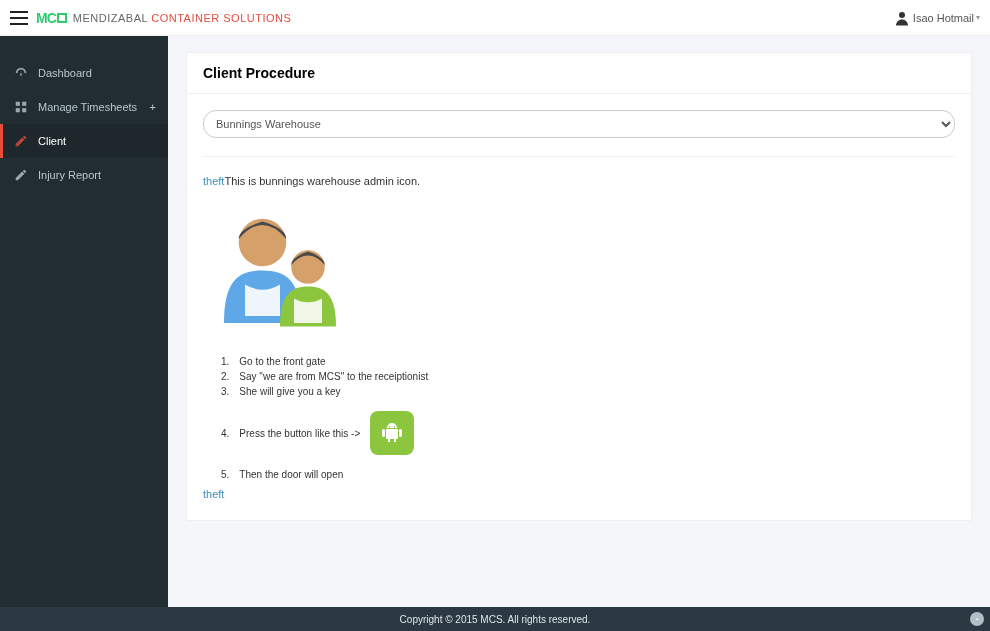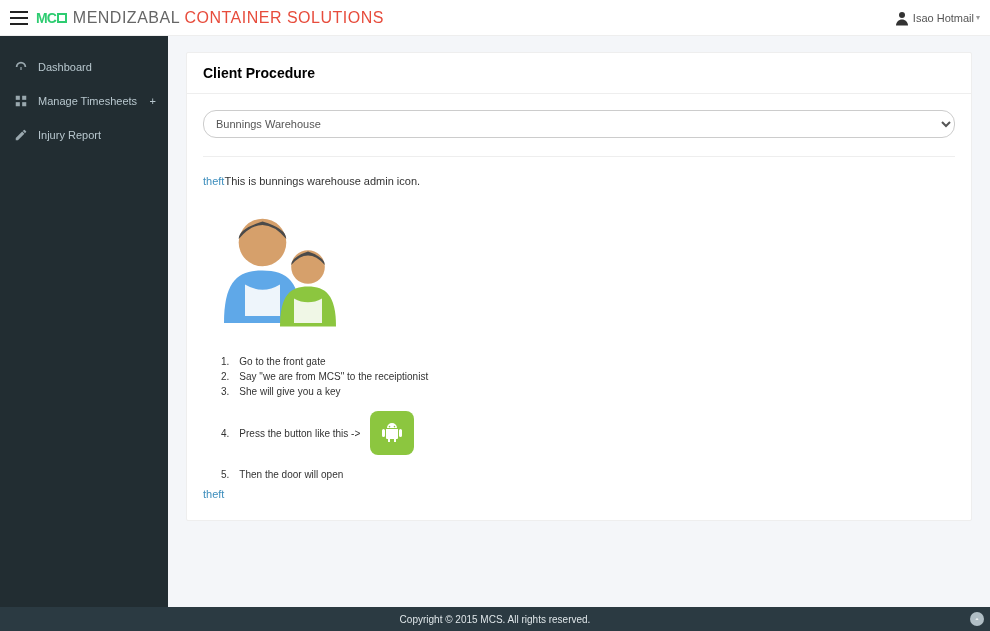--- a/index.html
+++ b/index.html
@@ -34,41 +34,41 @@
     display: inline-flex; align-items: center; gap: 0; margin-right: 6px;
   }
   .logo-glyph span {
     font-weight: 700; font-family: Arial, sans-serif;
     font-size: 14px; color: #2ecc71; letter-spacing: -1px;
   }
   .logo-glyph .sq {
     display:inline-block; width:10px; height:10px; border:2px solid #2ecc71; margin-left:1px;
   }
   .brand {
-    font-size: 16px; font-weight: 400; letter-spacing: 0.5px;
+    font-size: 11px; font-weight: 400; letter-spacing: 0.5px;
   }
   .brand .b1 { color: #666; }
   .brand .b2 { color: #e74c3c; }
   .header-spacer { flex: 1; }
   .user-block {
     display: flex; align-items: center; gap: 2px; cursor: pointer;
     color: #555; font-size: 11px;
   }
   .avatar-icon { width: 18px; height: 18px; }
   .caret-down { font-size: 8px; color: #999; }
 
   
   .sidebar {
     position: absolute;
     top: 36px; left: 0; bottom: 20px;
     width: 168px;
     background: #222d32;
     color: #b8c7ce;
   }
-  .sidebar ul { list-style: none; padding-top: 14px; }
+  .sidebar ul { list-style: none; padding-top: 20px; }
   .sidebar li {
     display: flex; align-items: center;
     padding: 10px 14px;
     font-size: 11px;
     cursor: pointer;
     position: relative;
   }
   .sidebar li .ic { width: 14px; height: 14px; margin-right: 10px; opacity: 0.8; }
   .sidebar li.active {
     background: #1e282c;
@@ -195,20 +195,26 @@
     <li>
       <svg class="ic" viewBox="0 0 24 24">
         <rect x="3" y="3" width="7" height="7" fill="#b8c7ce"></rect>
           <rect x="14" y="3" width="7" height="7" fill="#b8c7ce"></rect>
         <rect x="3" y="14" width="7" height="7" fill="#b8c7ce"></rect>
           <rect x="14" y="14" width="7" height="7" fill="#b8c7ce"></rect>
       </svg>
       <span>Manage Timesheets</span>
       <span class="plus">+</span>
     </li>
+    <li class="active">
+      <svg class="ic" viewBox="0 0 24 24">
+          <path fill="#e74c3c" d="M3 17.25V21h3.75L17.81 9.94l-3.75-3.75L3 17.25zM20.71 7.04a1 1 0 000-1.41l-2.34-2.34a1 1 0 00-1.41 0l-1.83 1.83 3.75 3.75 1.83-1.83z"></path>
+        </svg>
+      <span>Client</span>
+    </li>
     <li>
       <svg class="ic" viewBox="0 0 24 24">
           <path fill="#b8c7ce" d="M3 17.25V21h3.75L17.81 9.94l-3.75-3.75L3 17.25zM20.71 7.04a1 1 0 000-1.41l-2.34-2.34a1 1 0 00-1.41 0l-1.83 1.83 3.75 3.75 1.83-1.83z"></path>
         </svg>
       <span>Injury Report</span>
     </li>
   </ul>
 </nav>
 
 <main class="main">

